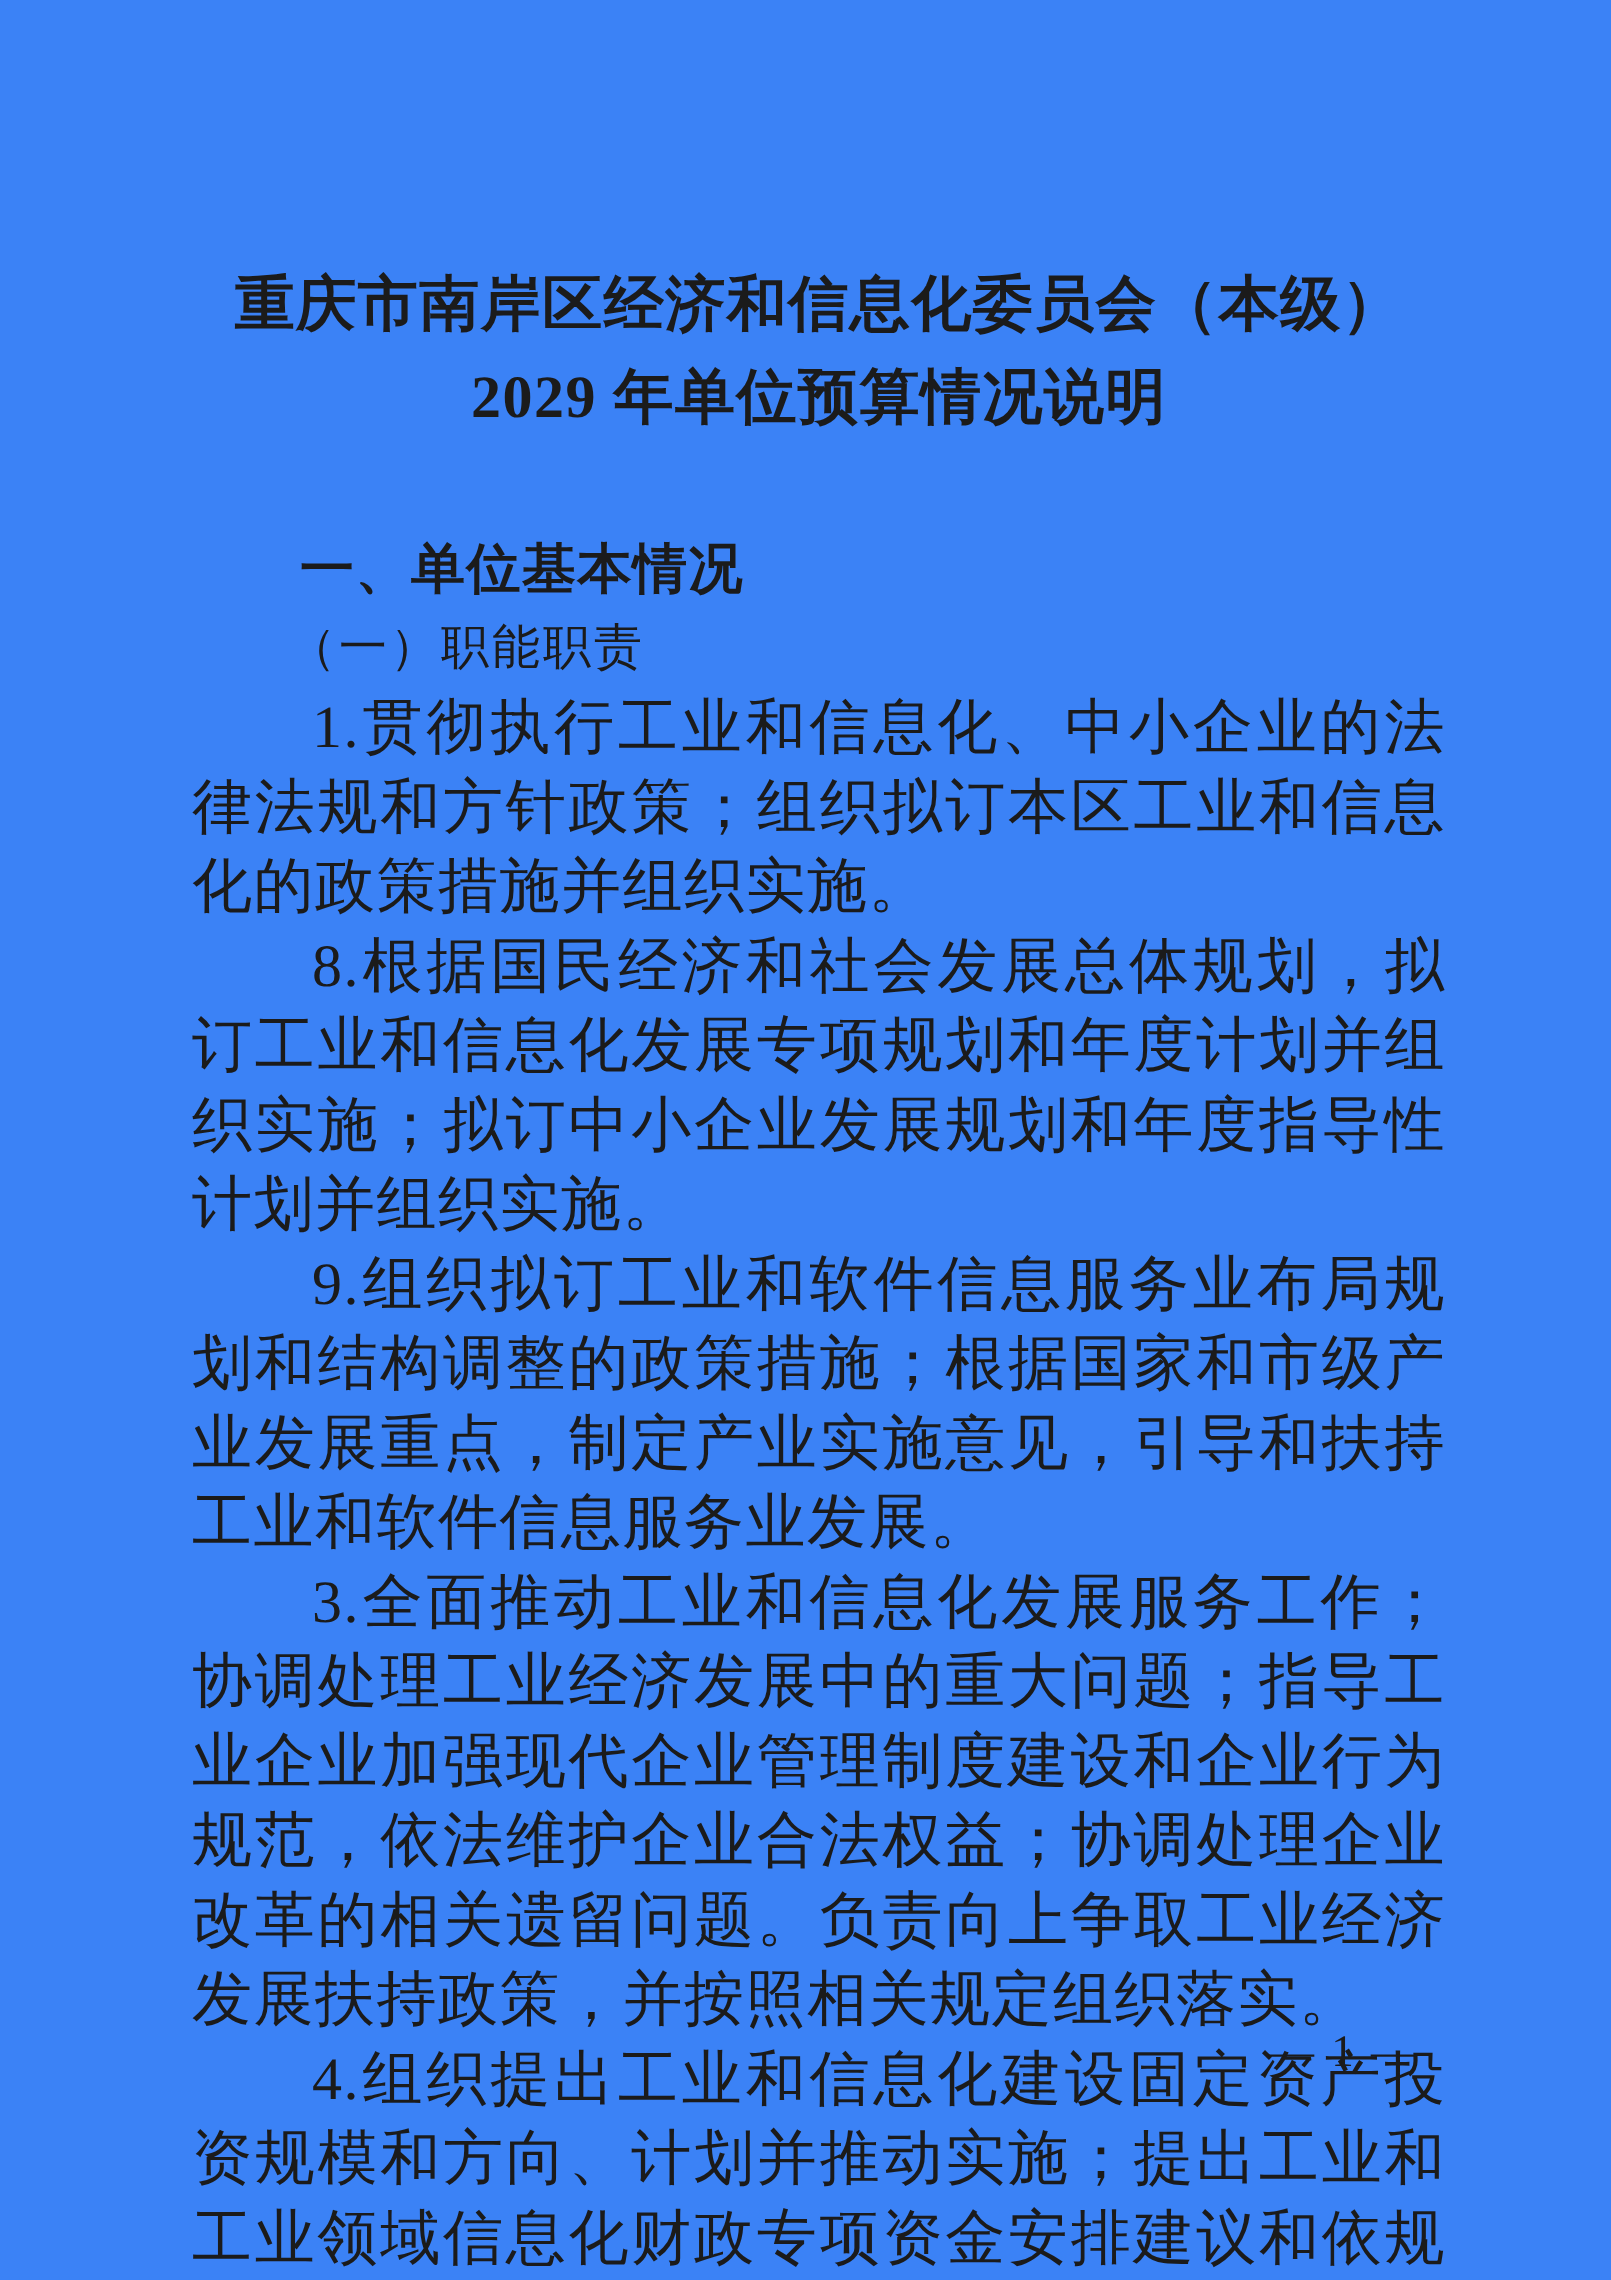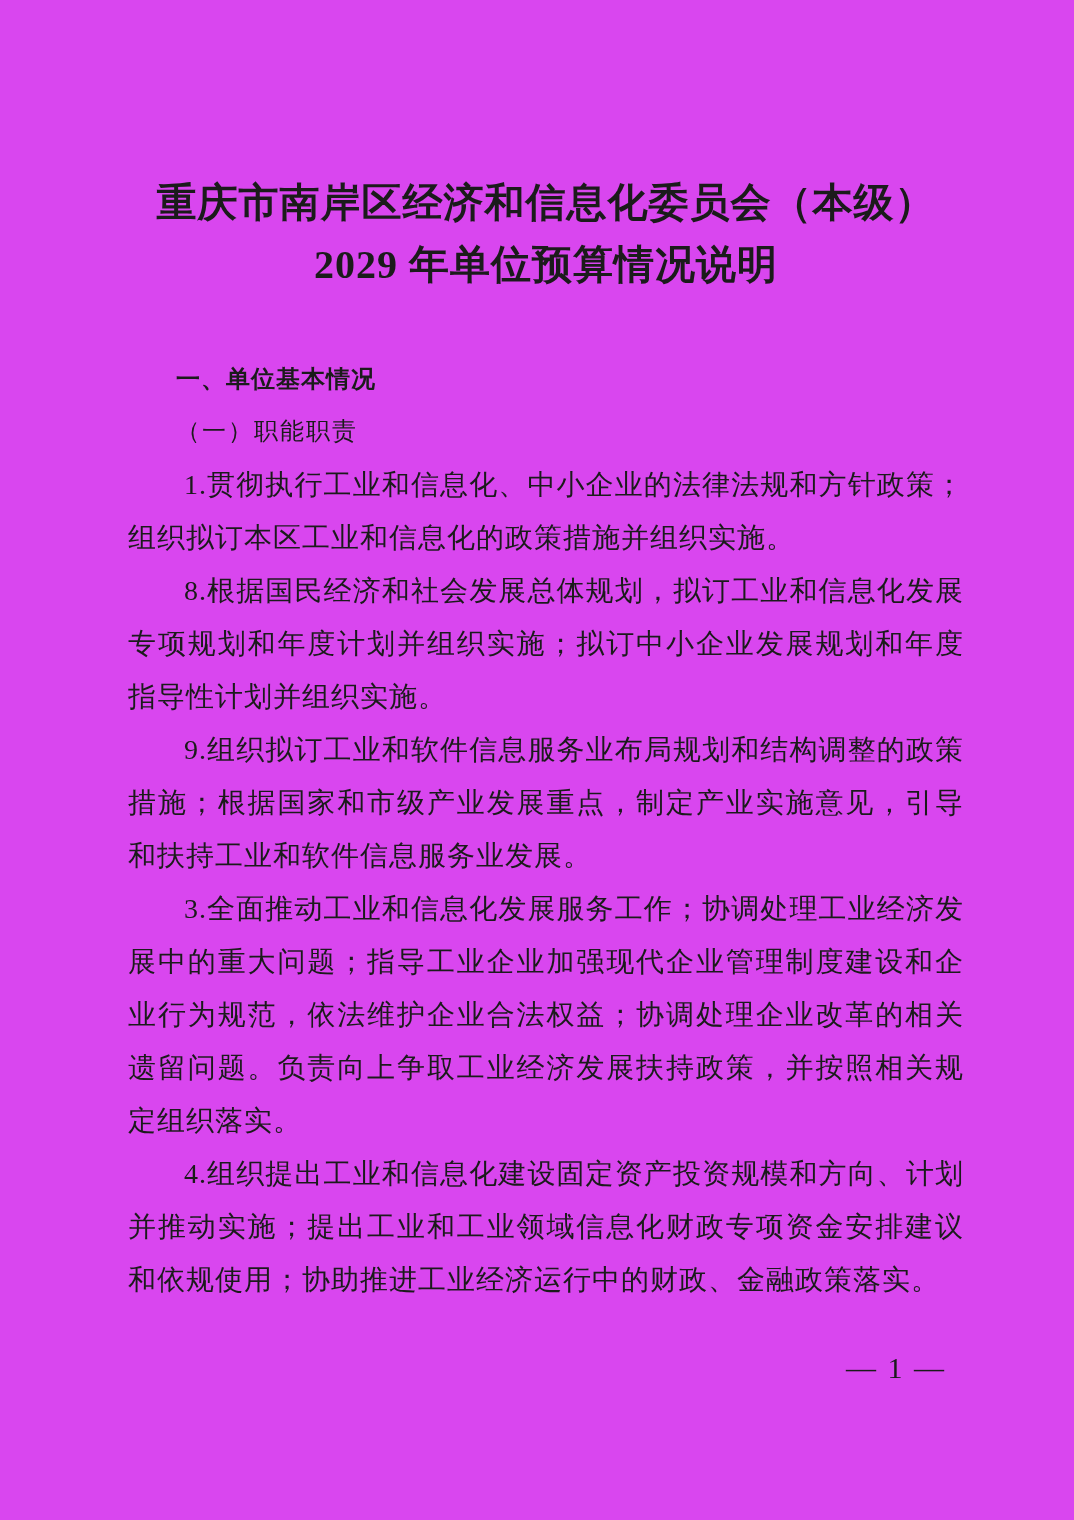--- a/index.html
+++ b/index.html
@@ -2,54 +2,54 @@
 <html><head>
 <meta charset="utf-8">
 <style>
   * { margin: 0; padding: 0; box-sizing: border-box; }
   html, body { background: #e8e8e8; }
   .page {
     position: relative;
     width: 1074px;
     height: 1520px;
     margin: 0 auto;
-    background: #d946ef;
+    background: #3b82f6;
     color: #1b1b1b;
     font-family: "Liberation Serif", serif;
     overflow: hidden;
   }
   .content {
     padding: 172px 110px 0 128px;
   }
   .doc-title {
     text-align: center;
     font-size: 40px;
     line-height: 62px;
     font-weight: bold;
     letter-spacing: 1px;
     font-family: "Liberation Serif", serif;
   }
   .section-heading {
     margin-top: 56px;
-    font-size: 24px;
+    font-size: 36px;
     line-height: 53px;
     font-weight: bold;
     text-indent: 2em;
     font-family: "Liberation Sans", sans-serif;
     letter-spacing: 1px;
   }
   .subsection-heading {
-    font-size: 24px;
+    font-size: 32px;
     line-height: 53px;
     text-indent: 2em;
     letter-spacing: 2px;
-    font-family: Liberation Serif, serif;
+    font-family: Liberation Sans, sans-serif;
   }
   .body-para {
-    font-size: 28px;
+    font-size: 40px;
     line-height: 53px;
     text-indent: 2em;
     text-align: justify;
     text-justify: inter-ideograph;
     letter-spacing: 1px;
     font-family: "Liberation Serif", serif;
   }
   .page-number {
     position: absolute;
     top: 1348px;

